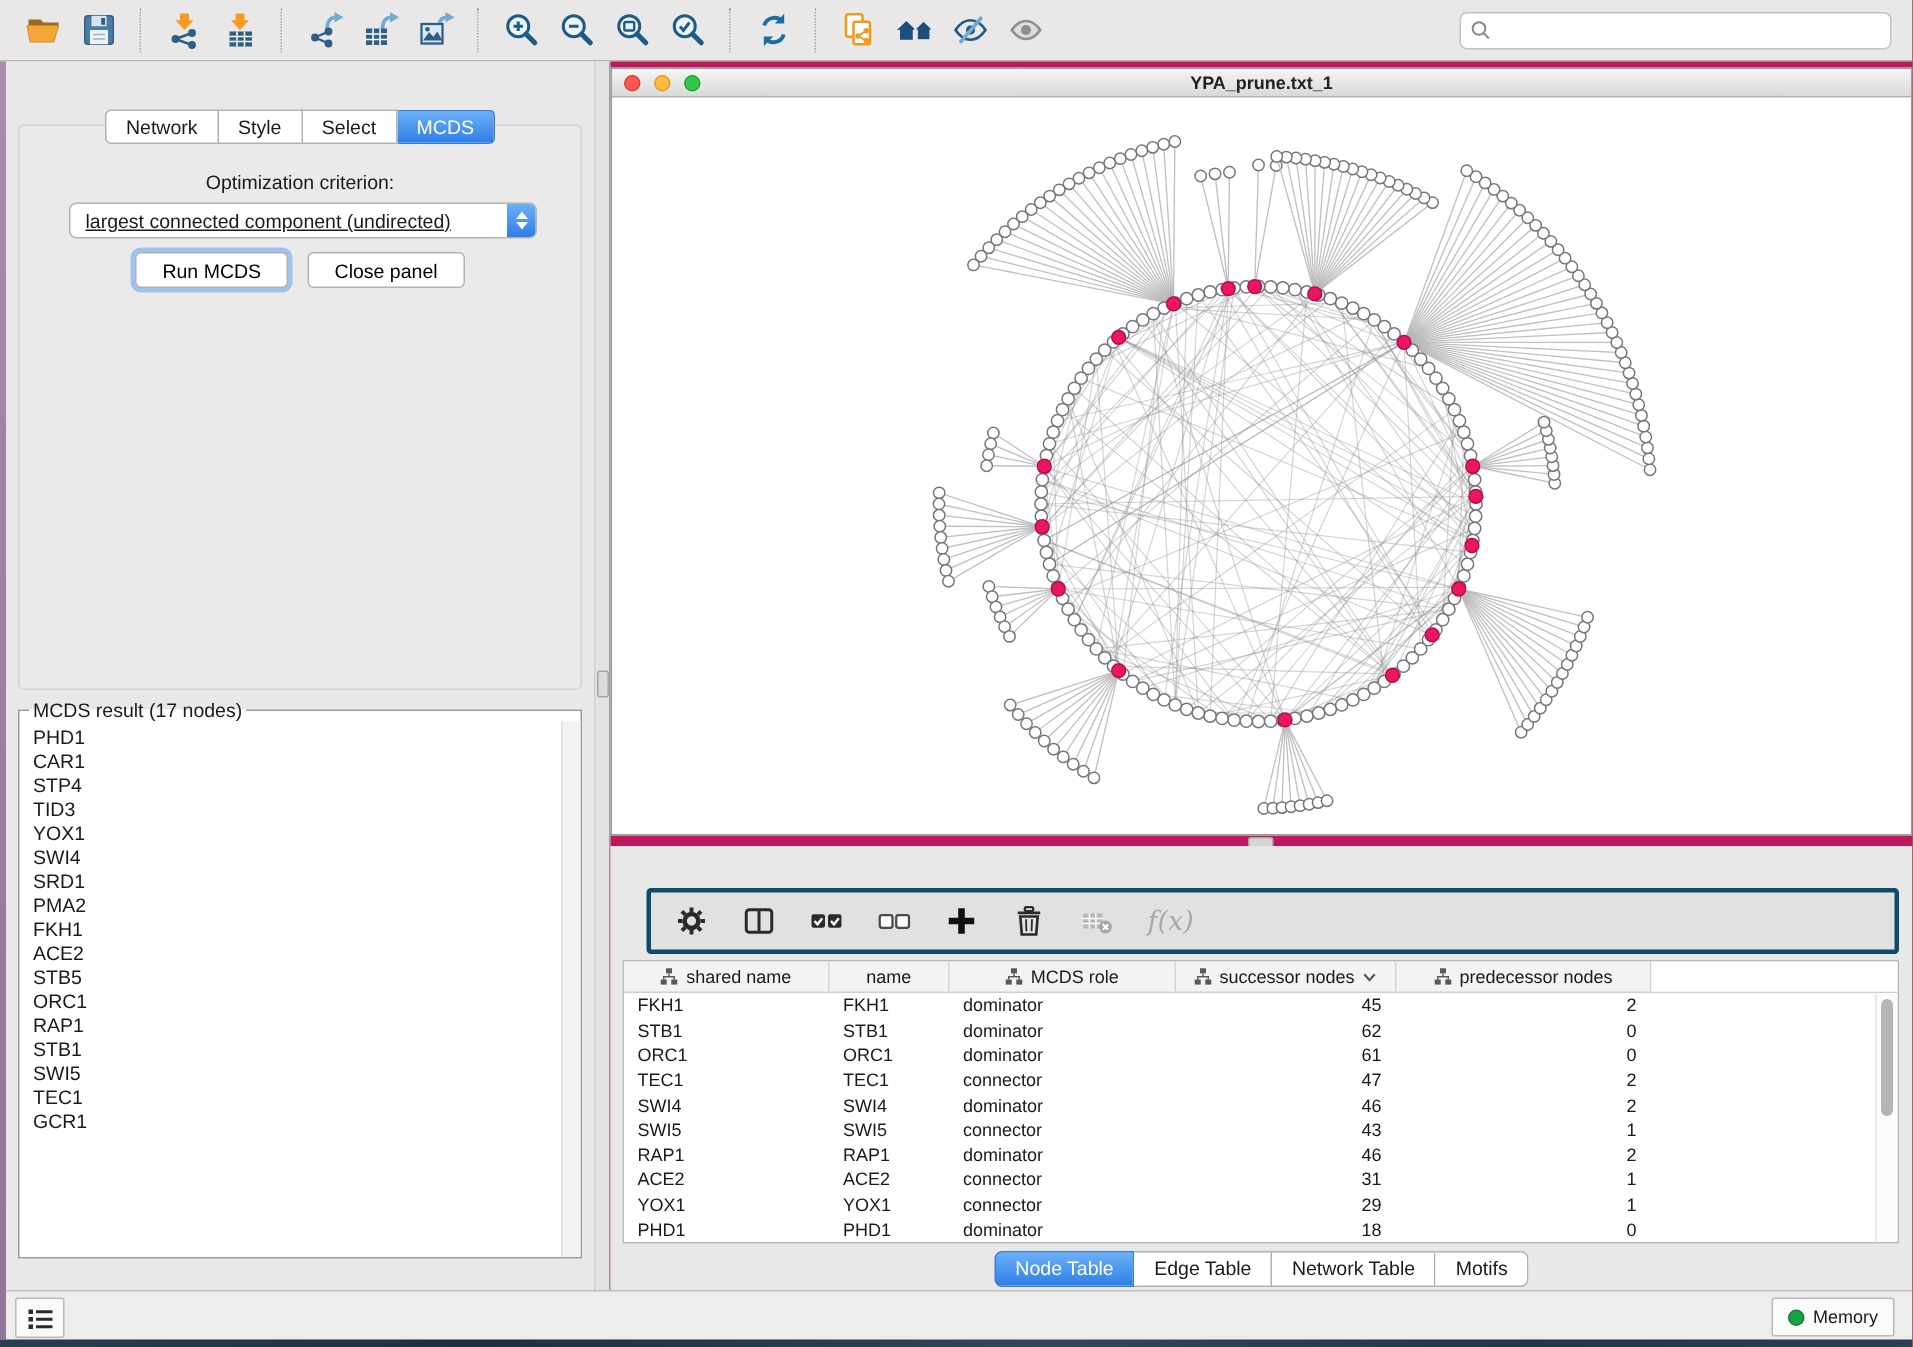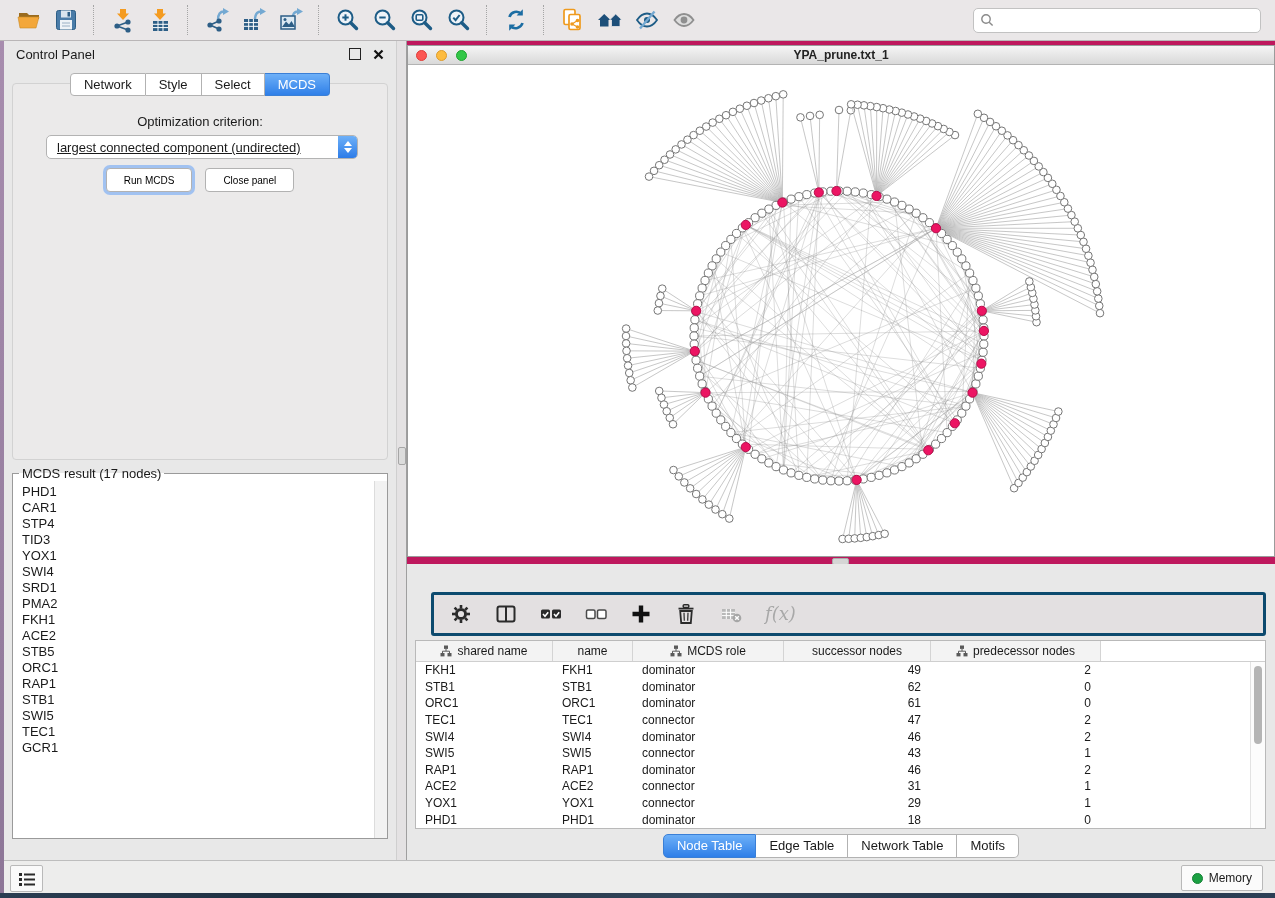--- a/index.html
+++ b/index.html
@@ -34,21 +34,21 @@
                border:1px solid #d2d2d2;border-radius:4px;}
   .opt-label{position:absolute;left:0;right:0;top:30px;text-align:center;font-size:13px;}
   .dropdown{position:absolute;left:33px;width:312px;top:51px;height:24px;background:#fff;border:1px solid #b3b3b3;
             border-radius:5px;display:flex;align-items:center;box-sizing:border-box;cursor:pointer;}
   .dropdown-text{flex:1;font-size:13px;padding-left:10px;white-space:nowrap;overflow:hidden;text-decoration:underline;}
   .dropdown-stepper{width:19px;height:22px;border-radius:0 4px 4px 0;background:linear-gradient(#6db0f8,#2d7ce8);
             display:flex;flex-direction:column;align-items:center;justify-content:center;gap:2px;}
   .tri-up{width:0;height:0;border-left:4px solid transparent;border-right:4px solid transparent;border-bottom:5px solid #fff;}
   .tri-dn{width:0;height:0;border-left:4px solid transparent;border-right:4px solid transparent;border-top:5px solid #fff;}
   .btn-row{position:absolute;left:0;right:0;top:84px;display:flex;justify-content:center;gap:13px;}
-  .btn{height:24px;padding:0 17px;background:#fff;border:1px solid #b2b2b2;border-radius:4px;font-size:10px;
+  .btn{height:24px;padding:0 17px;background:#fff;border:1px solid #b2b2b2;border-radius:4px;font-size:13px;
        font-family:inherit;cursor:pointer;}
   .btn.focused{box-shadow:0 0 0 3px rgba(100,160,245,.55);}
   .mcds-fieldset{position:absolute;left:8px;width:376px;top:425px;height:373px;margin:0;padding:0;
                  border:1px solid #9a9a9a;background:#fff;box-sizing:border-box;}
   .mcds-fieldset legend{font-size:13px;margin-left:6px;padding:0 3px;background:transparent;}
   .mcds-scroll{position:absolute;top:0;bottom:0;right:0;width:12px;background:#f2f2f2;border-left:1px solid #dcdcdc;}
   .mcds-list{position:absolute;inset:0 13px 0 0;overflow:hidden;padding:3px 0 0 9px;font-size:13px;line-height:16px;}
   .mcds-item{cursor:default;}
   
   .vsplitter{position:absolute;left:396px;top:41px;width:11px;height:819px;background:#e4e2e3;
@@ -257,29 +257,20 @@
     <div class="search-wrap">
       <svg width="14" height="14" viewBox="0 0 14 14">
           <circle cx="6" cy="6" r="4.2" fill="none" stroke="#8a8a8a" stroke-width="1.4"></circle>
           <line x1="9.2" y1="9.2" x2="12.6" y2="12.6" stroke="#8a8a8a" stroke-width="1.4"></line>
         </svg>
       <input class="search-input" value="" placeholder="" style="">
     </div>
   </div>
 
   <div class="control-panel">
-    <div class="panel-title-row">
-      <span class="panel-title">Control Panel</span>
-      <span class="float-ic"></span>
-      <span class="close-ic">
-        <svg width="11" height="11" viewBox="0 0 11 11">
-            <path d="M1.5 1.5l8 8M9.5 1.5l-8 8" stroke="#111" stroke-width="2.2"></path>
-          </svg>
-      </span>
-    </div>
     <div class="seg-tabs">
         <div class="seg-tab">Network</div>
         <div class="seg-tab">Style</div>
         <div class="seg-tab">Select</div>
         <div class="seg-tab active">MCDS</div>
       </div>
     <div class="tab-content">
       <div class="opt-label">Optimization criterion:</div>
       <div class="dropdown">
         <span class="dropdown-text">largest connected component (undirected)</span>
@@ -1013,21 +1004,21 @@
               <svg width="12" height="12" viewBox="0 0 12 12">
                 <g fill="#5a5a5a">
                   <rect x="4" y="0.5" width="4" height="3.4"></rect>
                   <rect x="0.5" y="8" width="4" height="3.4"></rect>
                   <rect x="7.5" y="8" width="4" height="3.4"></rect>
                 </g>
                 <path d="M6 4v2M2.5 8V6.2h7V8" fill="none" stroke="#5a5a5a" stroke-width="1"></path>
               </svg>
               <span>MCDS role</span>
             </div>
-            <div class="th" style="width: 147px; flex-direction: column;">
+            <div class="th" style="width: 147px;">
               <svg width="12" height="12" viewBox="0 0 12 12">
                 <g fill="#5a5a5a">
                   <rect x="4" y="0.5" width="4" height="3.4"></rect>
                   <rect x="0.5" y="8" width="4" height="3.4"></rect>
                   <rect x="7.5" y="8" width="4" height="3.4"></rect>
                 </g>
                 <path d="M6 4v2M2.5 8V6.2h7V8" fill="none" stroke="#5a5a5a" stroke-width="1"></path>
               </svg>
               <span>successor nodes</span>
               <svg width="10" height="7" viewBox="0 0 10 7">
@@ -1045,21 +1036,21 @@
               </svg>
               <span>predecessor nodes</span>
             </div>
             <div class="th filler" style="flex: 1 1 0%;"></div>
           </div>
         <div class="tbody">
             <div class="trow">
               <div class="td l" style="width: 137px;">FKH1</div>
               <div class="td l" style="width: 80px;">FKH1</div>
               <div class="td l" style="width: 151px;">dominator</div>
-              <div class="td r" style="width: 147px;">49</div>
+              <div class="td r" style="width: 147px;">45</div>
               <div class="td r" style="width: 170px;">2</div>
             </div>
             <div class="trow">
               <div class="td l" style="width: 137px;">STB1</div>
               <div class="td l" style="width: 80px;">STB1</div>
               <div class="td l" style="width: 151px;">dominator</div>
               <div class="td r" style="width: 147px;">62</div>
               <div class="td r" style="width: 170px;">0</div>
             </div>
             <div class="trow">

